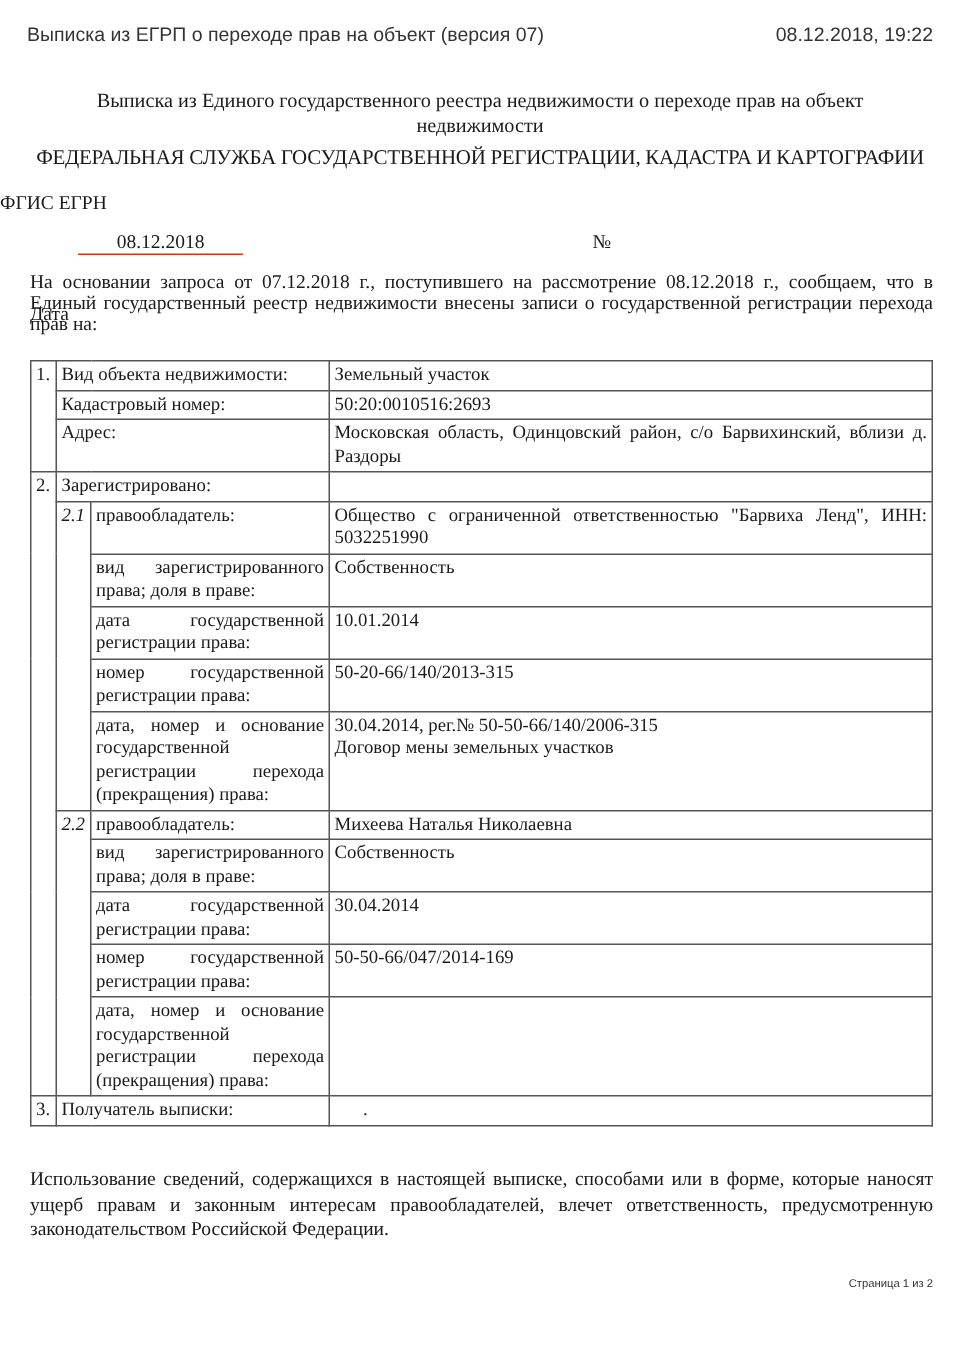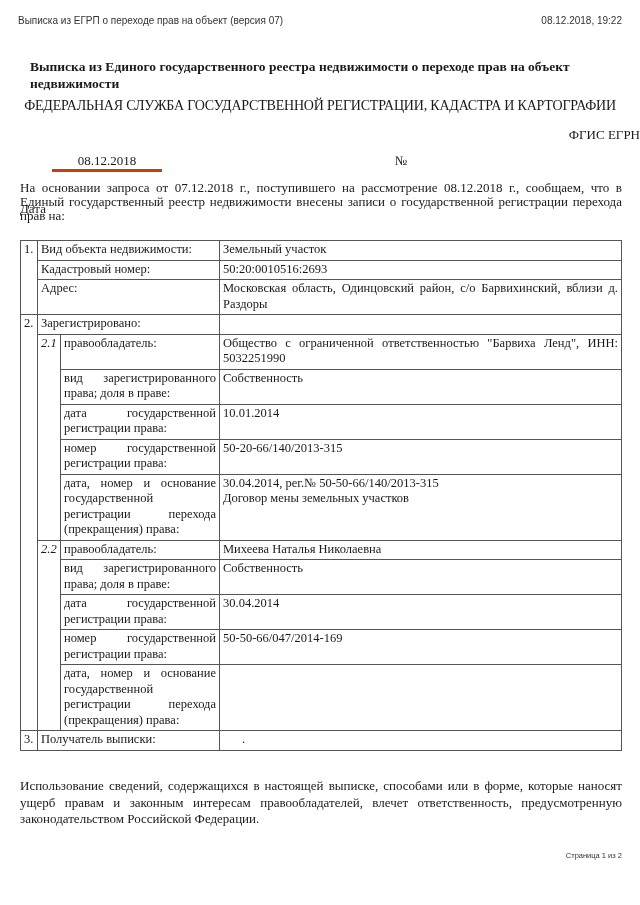--- a/index.html
+++ b/index.html
@@ -1,25 +1,25 @@
 <!DOCTYPE html>
 <html><head>
 <meta charset="utf-8">
 <style>
   html, body { margin: 0; padding: 0; background: #ffffff; }
   body { width: 640px; height: 905px; position: relative; overflow: hidden; color: #1a1a1a; font-family: "Liberation Serif", serif; }
-  .print-header { position: absolute; top: 15px; left: 18px; right: 18px; height: 12px; font-family: "Liberation Sans", sans-serif; font-size: 10px; color: #333; }
+  .print-header { position: absolute; top: 15px; left: 18px; right: 18px; height: 12px; font-family: "Liberation Sans", sans-serif; font-size: 13px; color: #333; }
   .print-header .left { position: absolute; left: 0; top: 0; }
   .print-header .right { position: absolute; right: 0; top: 0; padding-left: 24px; }
-  .doc-title { position: absolute; top: 58px; left: 30px; right: 30px; text-align: left; font-weight: bold; font-size: 13.5px; line-height: 17px; }
+  .doc-title { position: absolute; top: 58px; left: 30px; right: 30px; text-align: center; font-weight: normal; font-size: 13.5px; line-height: 17px; }
   .agency { position: absolute; top: 98px; left: 0; right: 0; text-align: center; font-size: 14px; letter-spacing: -0.2px; }
-  .system { position: absolute; top: 127px; left: 0; right: 0; text-align: right; font-size: 13px; }
+  .system { position: absolute; top: 127px; left: 0; right: 0; text-align: left; font-size: 13px; }
   .date-row { position: absolute; top: 153px; left: 20px; right: 20px; height: 18px; font-size: 13px; }
   .date-row .date-label { position: absolute; left: 0; top: 0; margin-top: 48px; }
-  .date-row .date-value { position: absolute; left: 32px; top: 0; width: 110px; border-bottom: 3px solid #c2410c; text-align: center; }
+  .date-row .date-value { position: absolute; left: 32px; top: 0; width: 110px; border-bottom: 1px solid #c2410c; text-align: center; }
   .date-row .num-label { position: absolute; left: 375px; top: 0; }
   .date-row .num-value { position: absolute; left: 393px; top: 0; width: 210px; border-bottom: 1px solid #222; text-align: center; }
   .intro { position: absolute; top: 181px; left: 20px; right: 18px; font-size: 13px; line-height: 14px; text-align: justify; }
   table.main { position: absolute; top: 240px; left: 20px; width: 602px; border-collapse: collapse; font-size: 12.5px; line-height: 15.5px; }
   table.main td { border: 1.5px solid #555; vertical-align: top; padding: 1px 3px 2px 3px; }
   td.num { width: 10px; padding-left: 2px; padding-right: 2px; }
   td.subnum { width: 16px; padding-left: 2px; padding-right: 2px; font-style: italic; }
   td.label-j { text-align: justify; text-align-last: left; }
   td.value { width: 376px; }
   td.value-j { text-align: justify; }
@@ -84,21 +84,21 @@
     <td class="label-j">дата государственной регистрации права:</td>
     <td class="value">10.01.2014</td>
   </tr>
   <tr>
     <td class="label-j">номер государственной регистрации права:</td>
     <td class="value">50-20-66/140/2013-315</td>
   </tr>
   <tr>
     <td class="label-j">дата, номер и основание государственной регистрации перехода (прекращения) права:</td>
     <td class="value">
-      <div>30.04.2014, рег.№ 50-50-66/140/2013-315</div>
+      <div>30.04.2014, рег.№ 50-50-66/140/2006-315</div>
       <div>Договор мены земельных участков</div>
     </td>
   </tr>
 
   <tr>
     <td class="subnum" rowspan="5">2.2</td>
     <td>правообладатель:</td>
     <td class="value">Михеева Наталья Николаевна</td>
   </tr>
   <tr>

